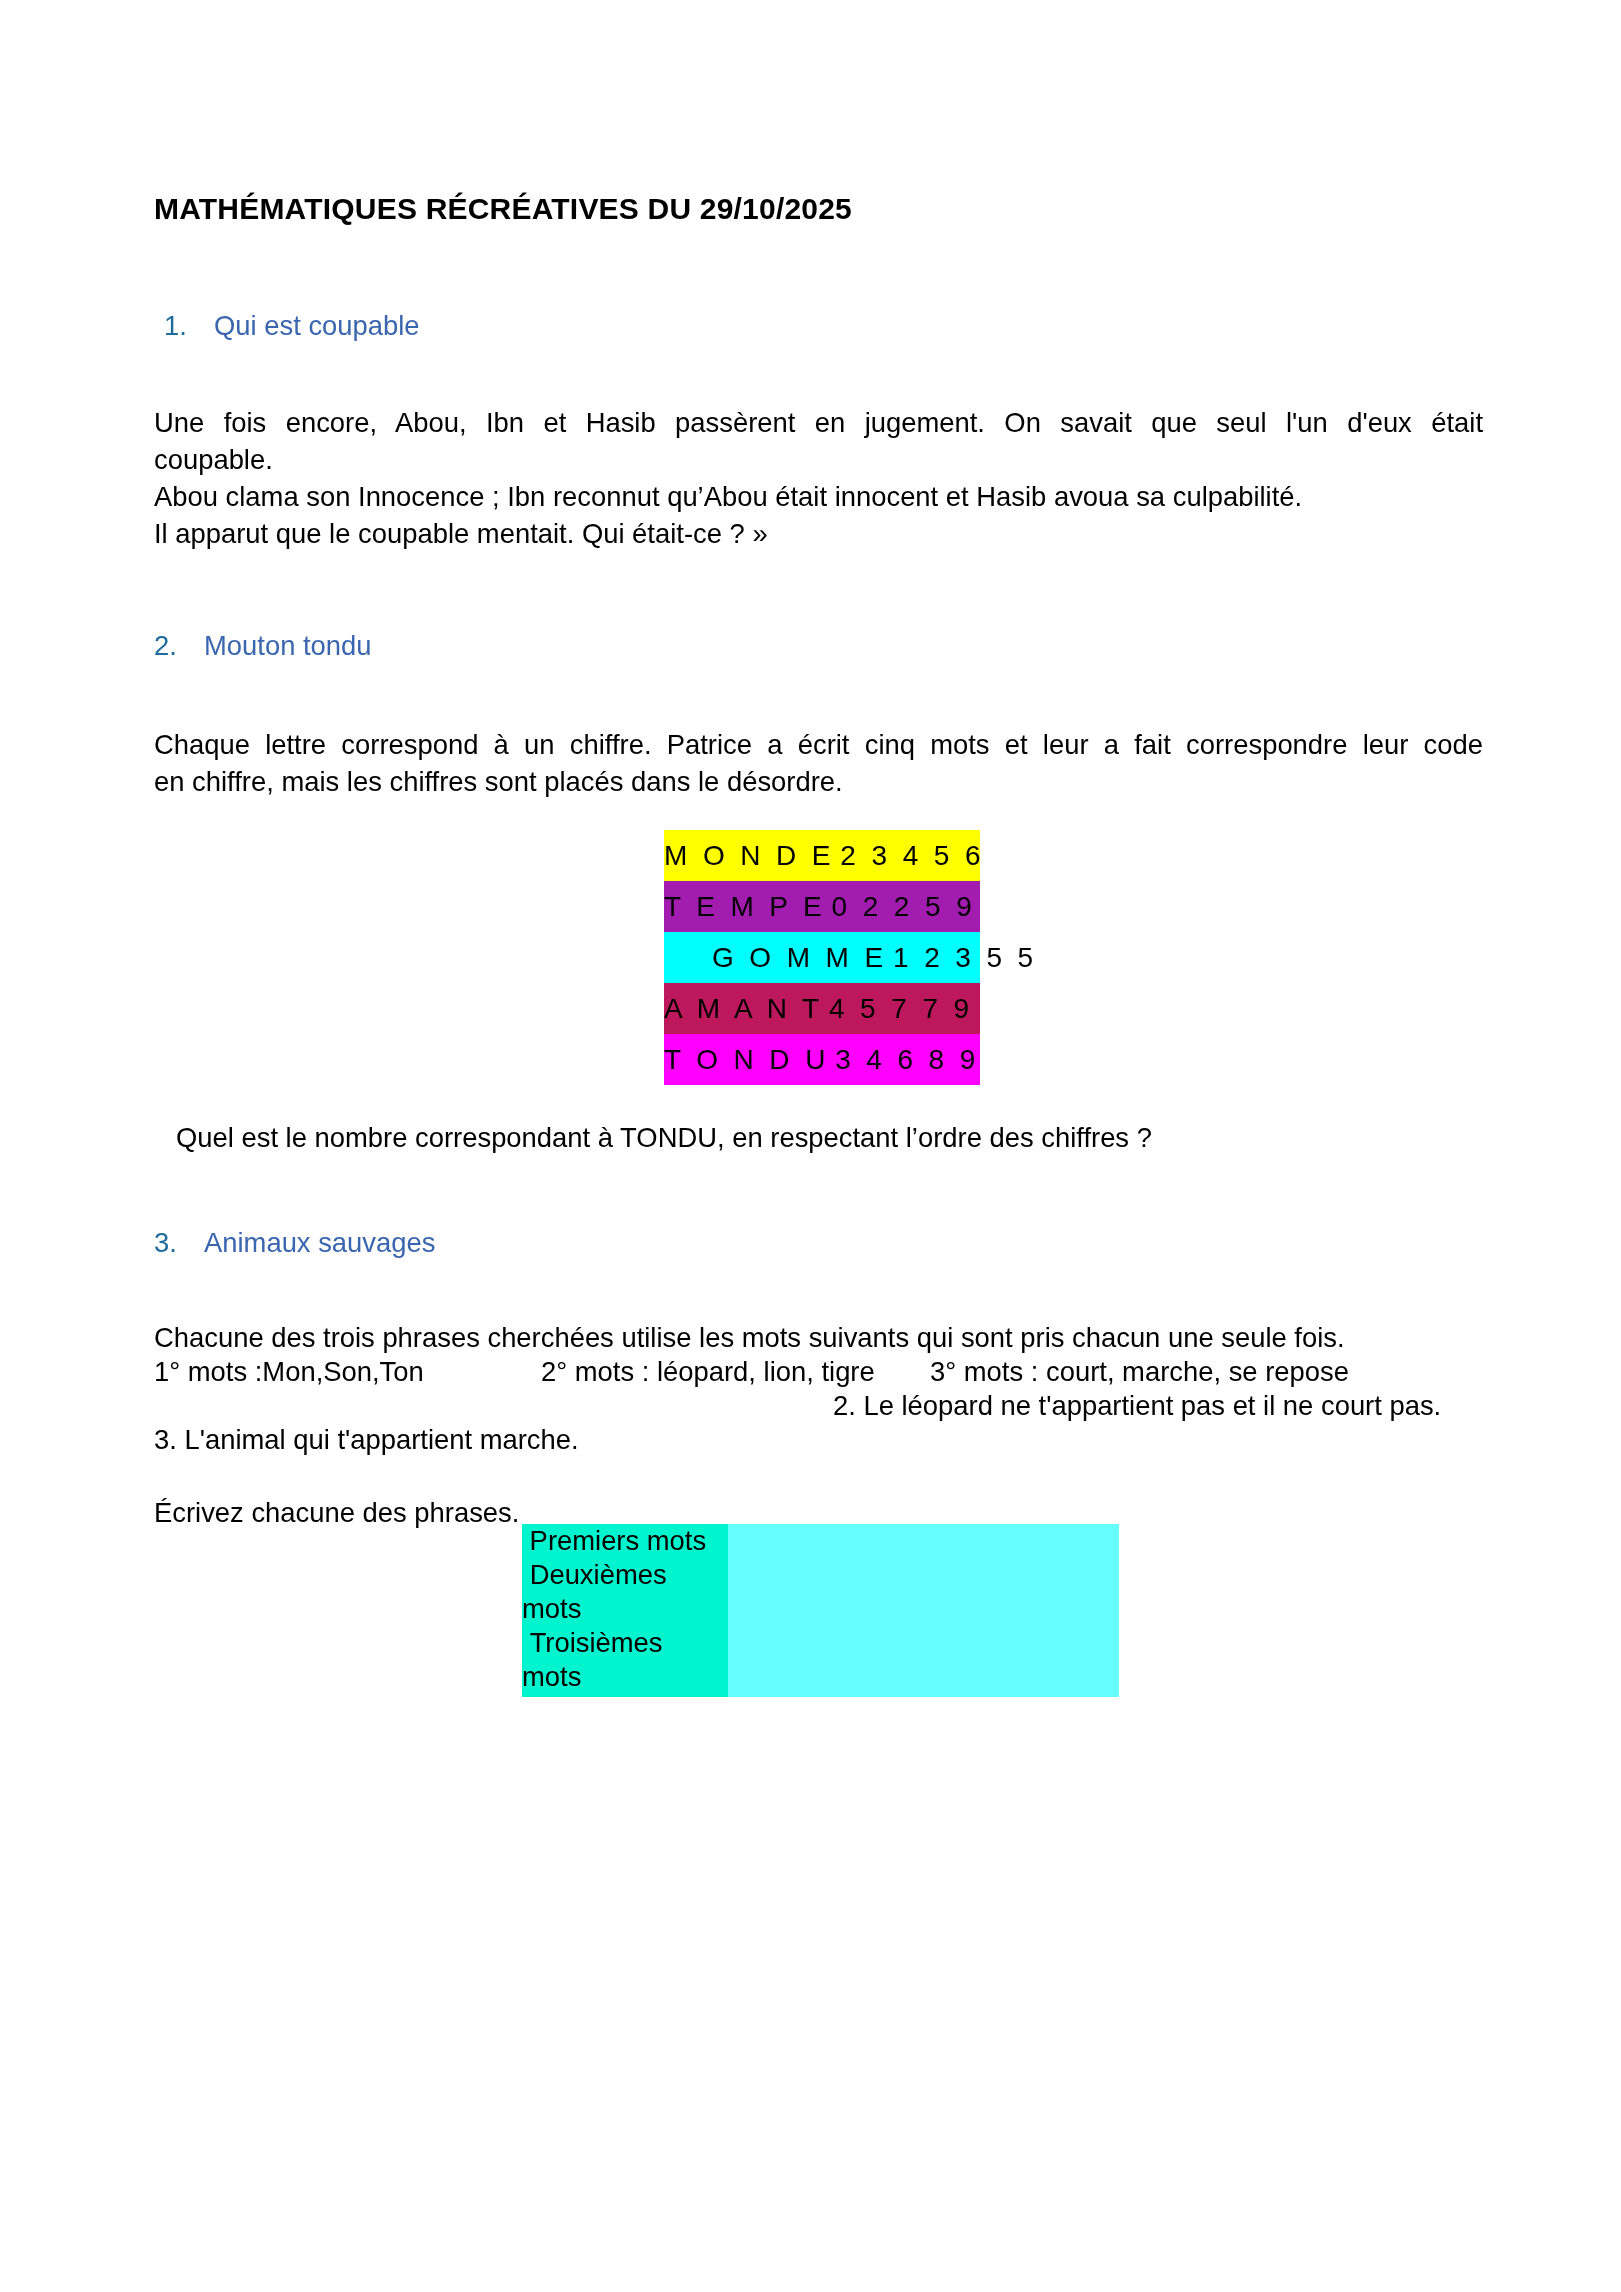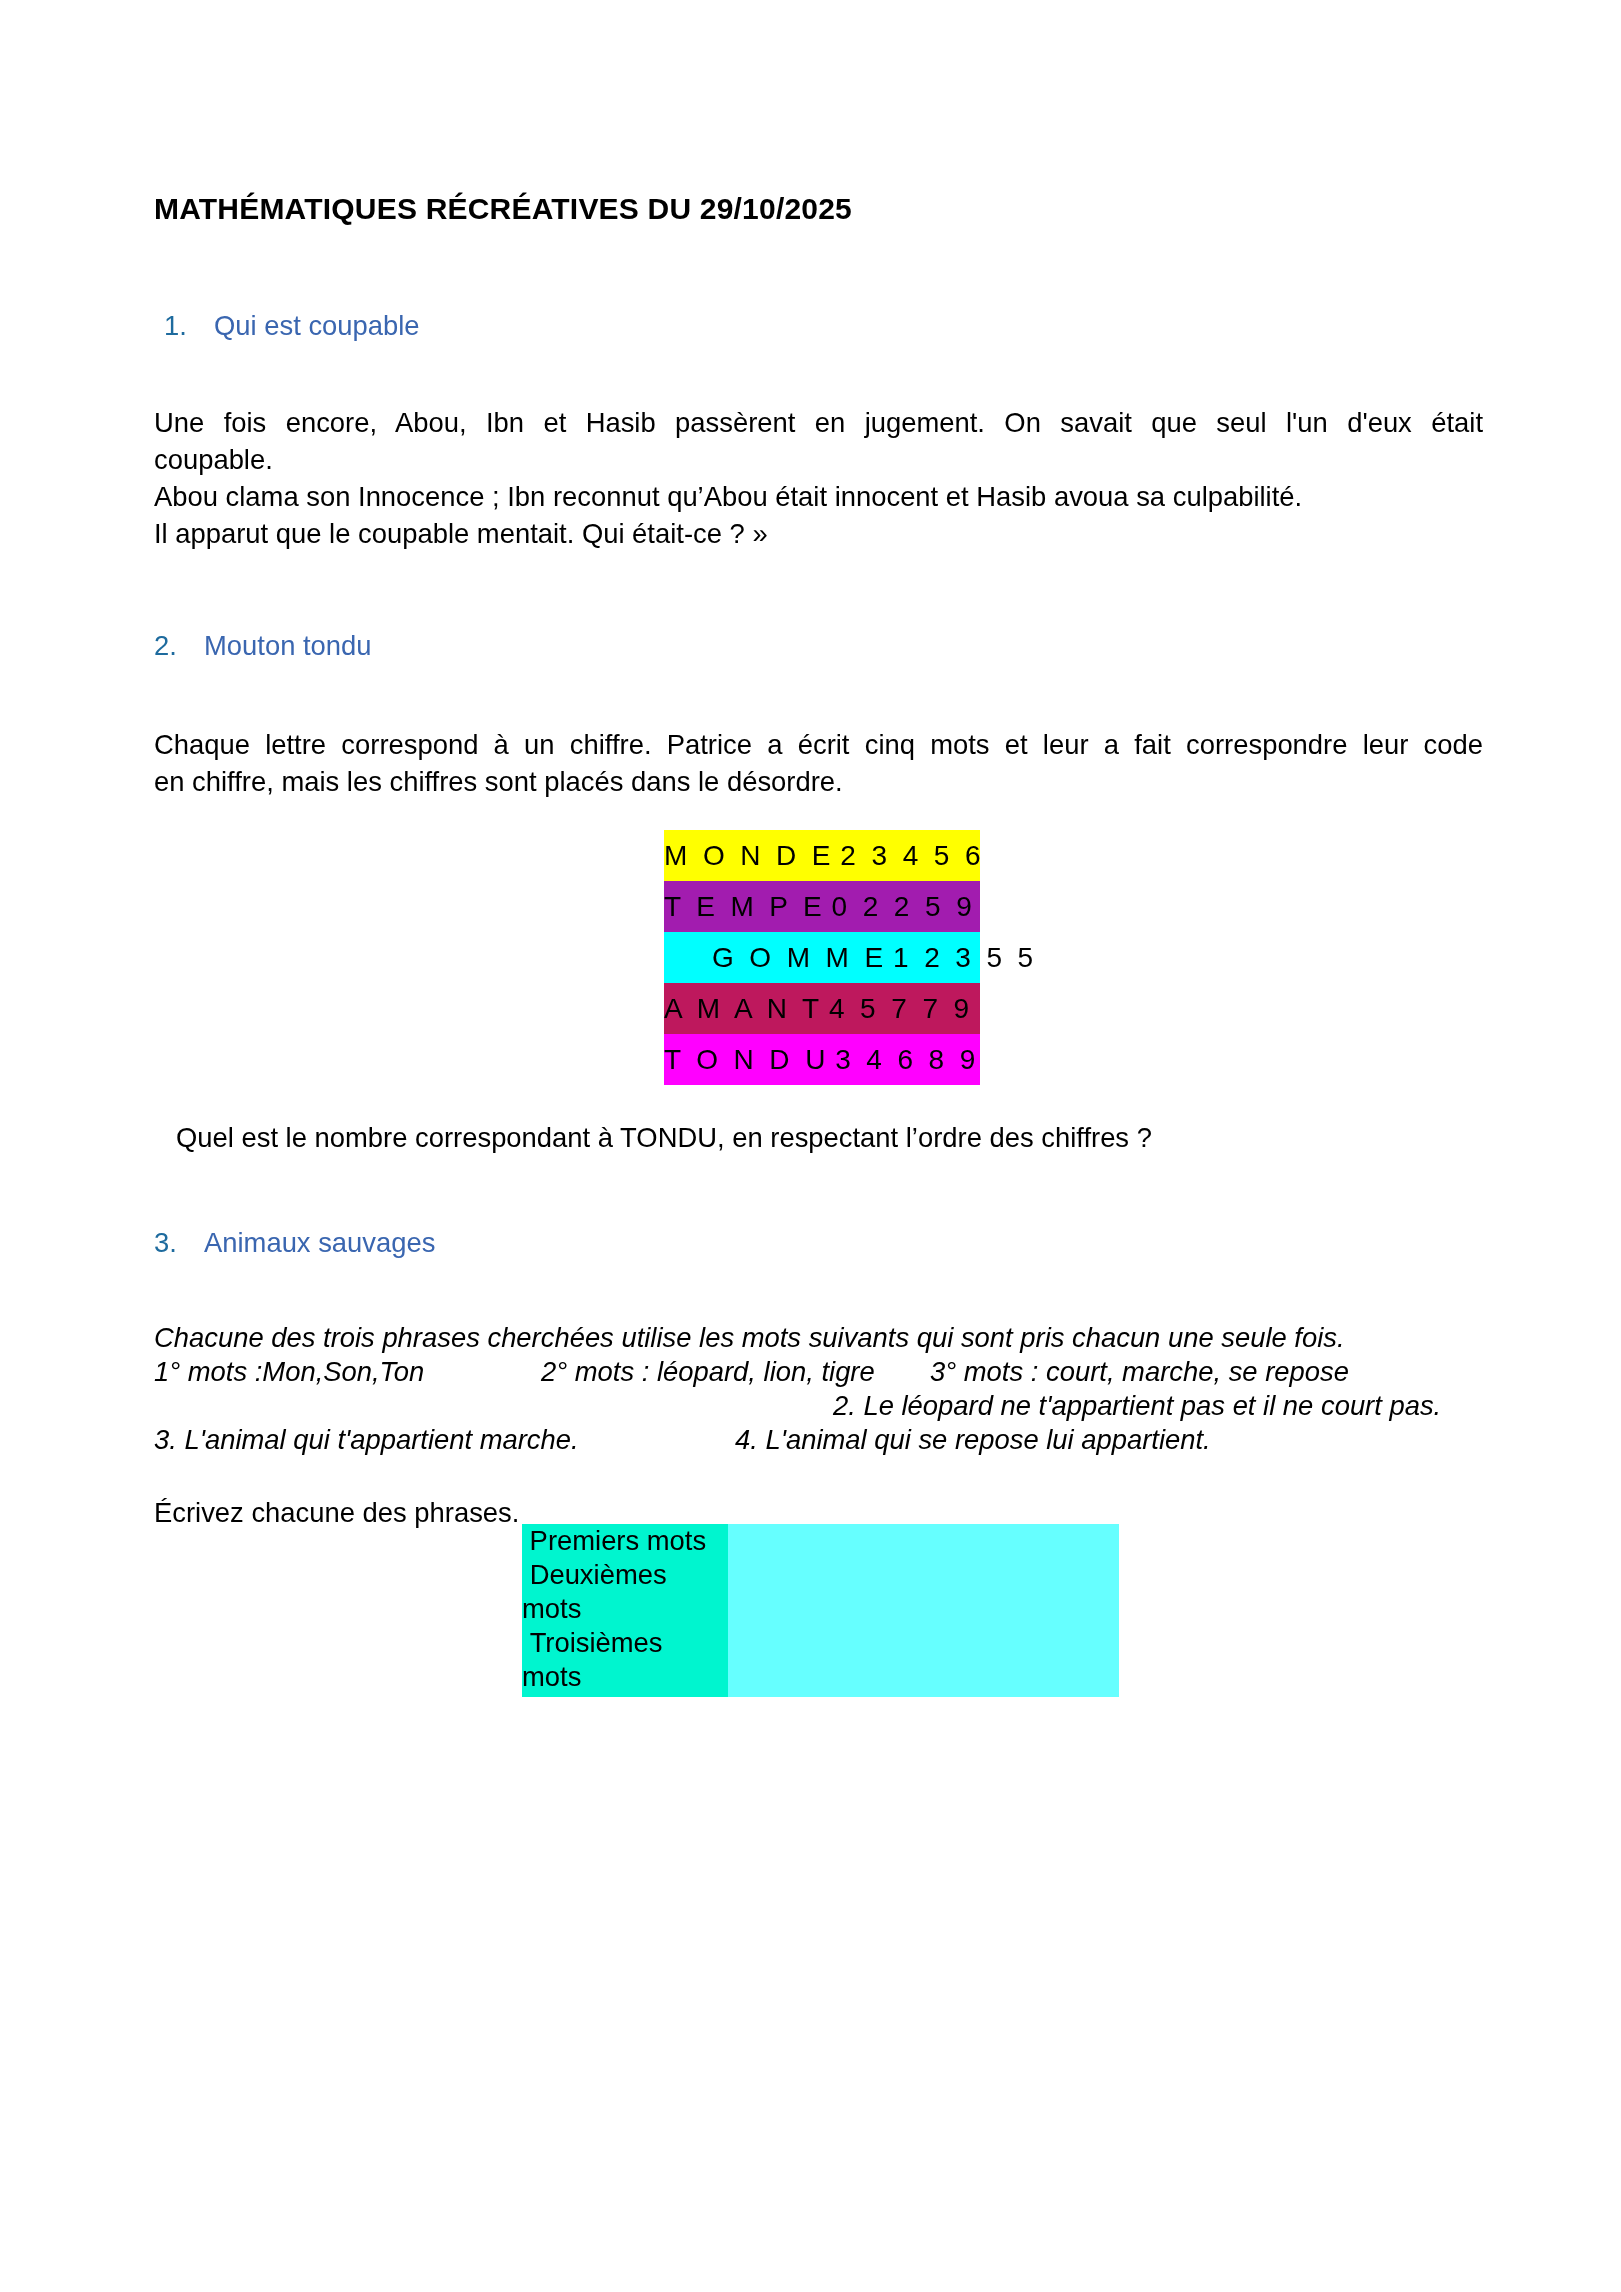--- a/index.html
+++ b/index.html
@@ -19,21 +19,21 @@
 
   .code-table { position: absolute; left: 664px; top: 830px; width: 316px; }
   .code-row { height: 51px; line-height: 51px; font-size: 28px; letter-spacing: 8.8px;
               text-align: center; padding-right: 7.8px; box-sizing: border-box; white-space: nowrap; }
   .code-row .word { display: inline-block; }
   .code-row .digits { display: inline-block; margin-left: 5.9px; }
 
   .question { left: 176px; top: 1122px; font-size: 27.4px; }
   .para3 { left: 154px; top: 1321px; font-size: 27.4px; line-height: 34px; }
   .para3 .line { position: relative; height: 34px; width: 1333px; }
-  .para3 .seg { position: absolute; top: 0; white-space: nowrap; font-style: italic; }
+  .para3 .seg { position: absolute; top: 0; white-space: nowrap; }
   .write { left: 154px; top: 1497px; font-size: 27.4px; }
 
   .answer-table { position: absolute; left: 522px; top: 1524px; width: 597px; height: 173px; display: flex; }
   .answer-labels { width: 206px; height: 100%; background: #00f5cf; font-size: 27.4px; line-height: 34px; box-sizing: border-box; white-space: normal; }
   .answer-labels .lbl { display: block; }
   .answer-values { flex: 1; height: 100%; background: #66ffff; }
 </style>
 </head>
 <body>
 
@@ -88,21 +88,20 @@
   <div class="line">
     <span class="seg" style="left:0">1° mots :Mon,Son,Ton</span>
     <span class="seg" style="left:387px">2° mots : léopard, lion, tigre</span>
     <span class="seg" style="left:776px">3° mots : court, marche, se repose</span>
   </div>
   <div class="line">
     <span class="seg" style="left:679px">2. Le léopard ne t'appartient pas et il ne court pas.</span>
   </div>
   <div class="line">
     <span class="seg" style="left:0">3. L'animal qui t'appartient marche.</span>
-    <span class="seg" style="left:581px">4. L'animal qui se repose lui appartient.</span>
   </div>
 </div>
 
 <div class="abs write">Écrivez chacune des phrases.</div>
 
 <div class="answer-table">
   <div class="answer-labels" style="background: rgb(0, 245, 207);">
     <span class="lbl" style="white-space:pre"> Premiers mots</span>
     <span class="lbl" style="white-space:pre-wrap"> Deuxièmes mots</span>
     <span class="lbl" style="white-space:pre-wrap"> Troisièmes mots</span>

